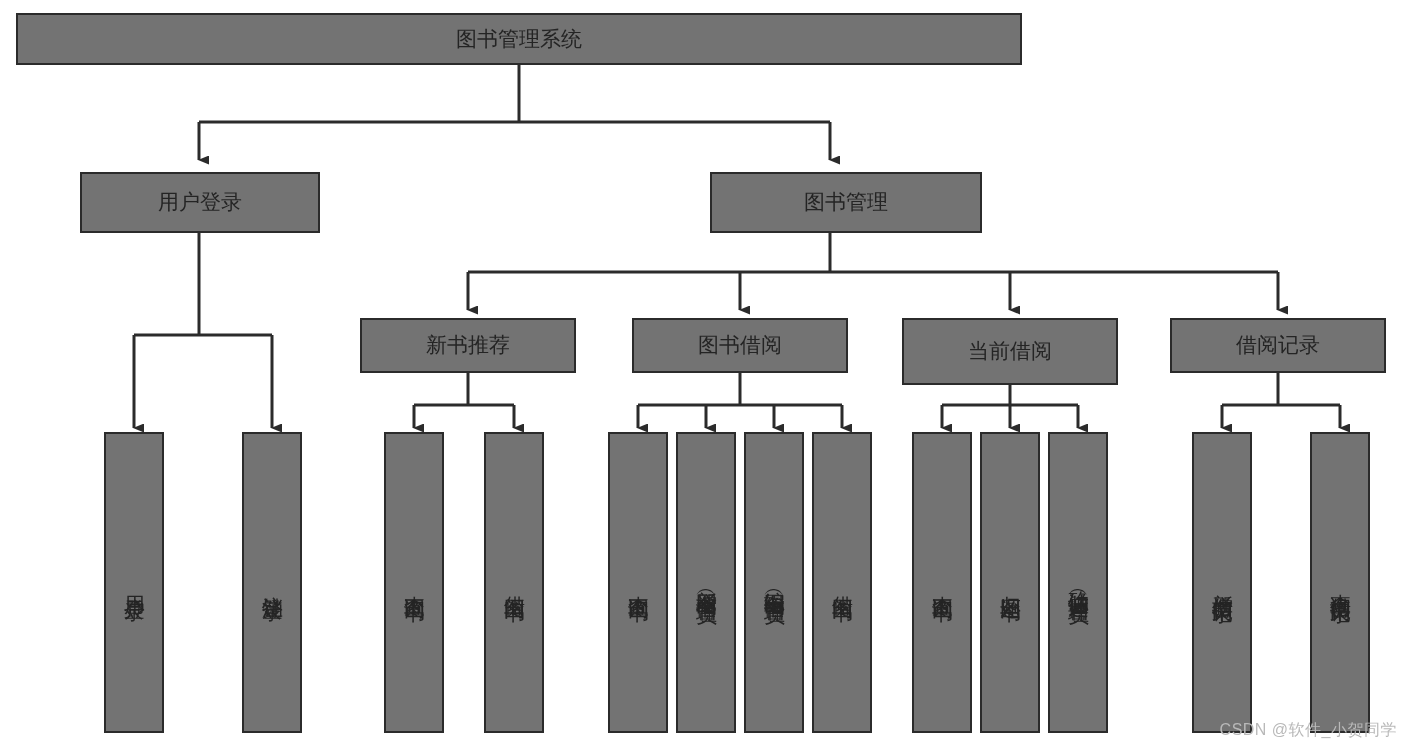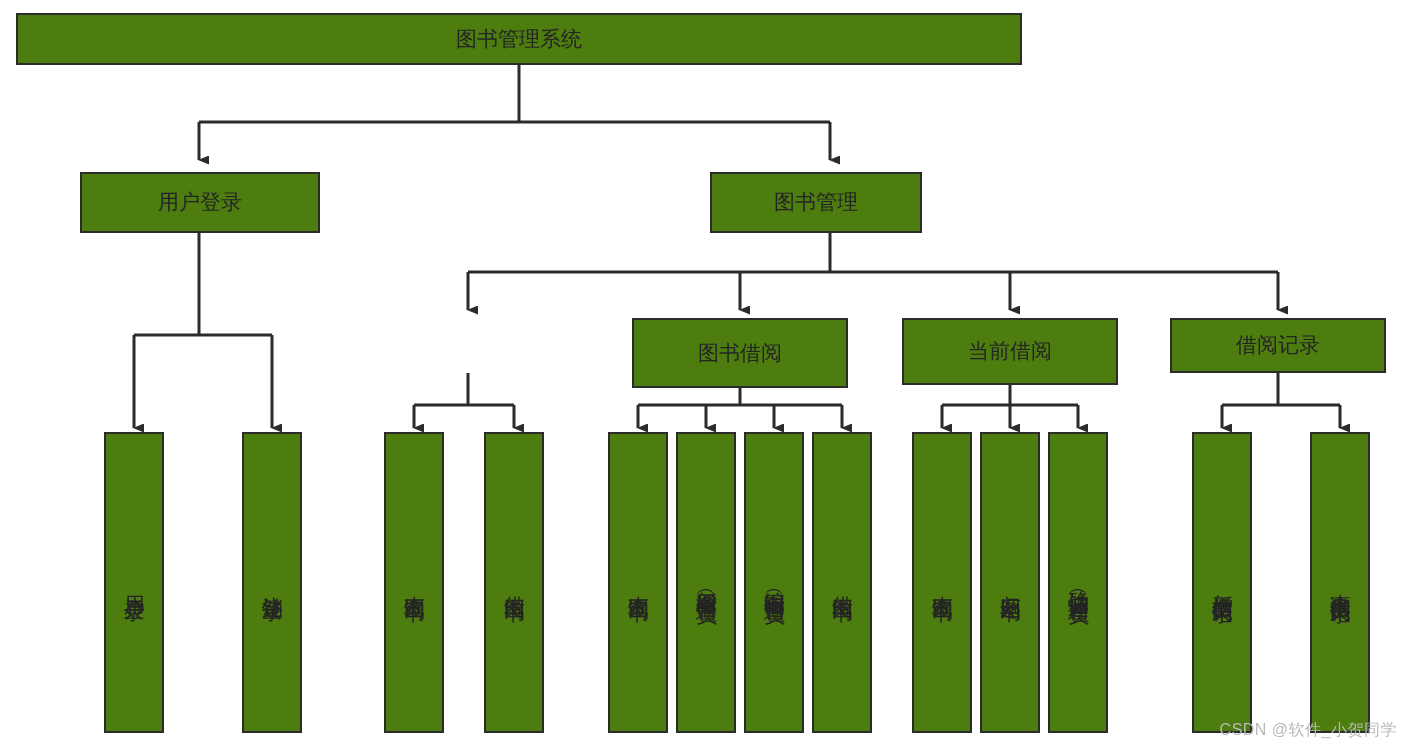--- a/index.html
+++ b/index.html
@@ -21,21 +21,21 @@
     position: absolute;
     left: 0;
     top: 0;
     width: 1405px;
     height: 747px;
     pointer-events: none;
   }
   .node {
     position: absolute;
     box-sizing: border-box;
-    background: #4d7c0f;
+    background: #737373;
     border: 2px solid #2b2b2b;
     display: flex;
     align-items: center;
     justify-content: center;
     color: #242424;
     line-height: 1.18;
   }
   .node.h {
     font-size: 21px;
   }
@@ -119,25 +119,28 @@
     </g>
   </svg>
 
   <div class="node h" style="left:16px; top:13px; width:1006px; height:52px;">
     <span>图书管理系统</span>
   </div>
 
   <div class="node h" style="left:80px; top:172px; width:240px; height:61px;">
     <span>用户登录</span>
   </div>
-  <div class="node h" style="left:710px; top:172px; width:212px; height:61px;">
+  <div class="node h" style="left:710px; top:172px; width:272px; height:61px;">
     <span>图书管理</span>
   </div>
 
-  <div class="node h" style="left:632px; top:318px; width:216px; height:70px;">
+  <div class="node h" style="left:360px; top:318px; width:216px; height:55px;">
+    <span>新书推荐</span>
+  </div>
+  <div class="node h" style="left:632px; top:318px; width:216px; height:55px;">
     <span>图书借阅</span>
   </div>
   <div class="node h" style="left:902px; top:318px; width:216px; height:67px;">
     <span>当前借阅</span>
   </div>
   <div class="node h" style="left:1170px; top:318px; width:216px; height:55px;align-items:center;">
     <span>借阅记录</span>
   </div>
 
   <div class="node v" style="left:104px; top:432px; width:60px; height:301px;">

